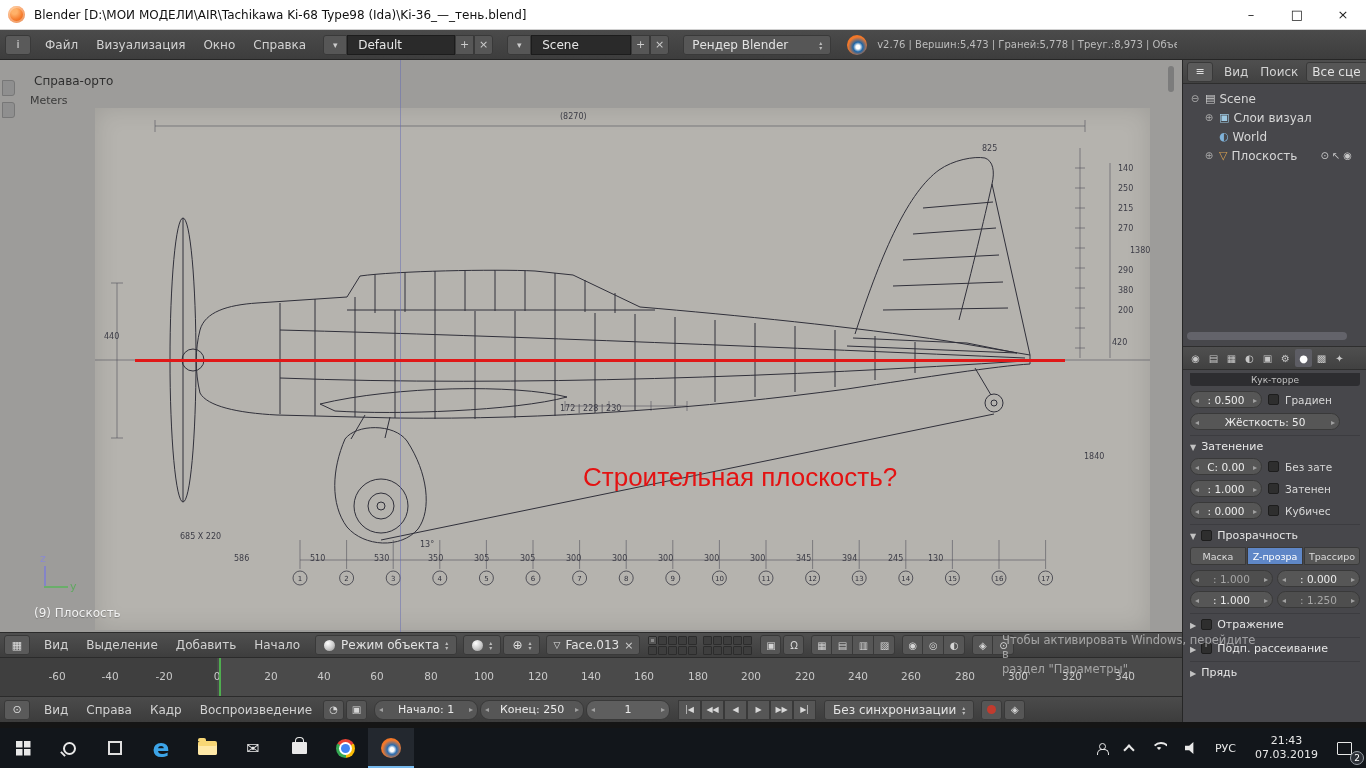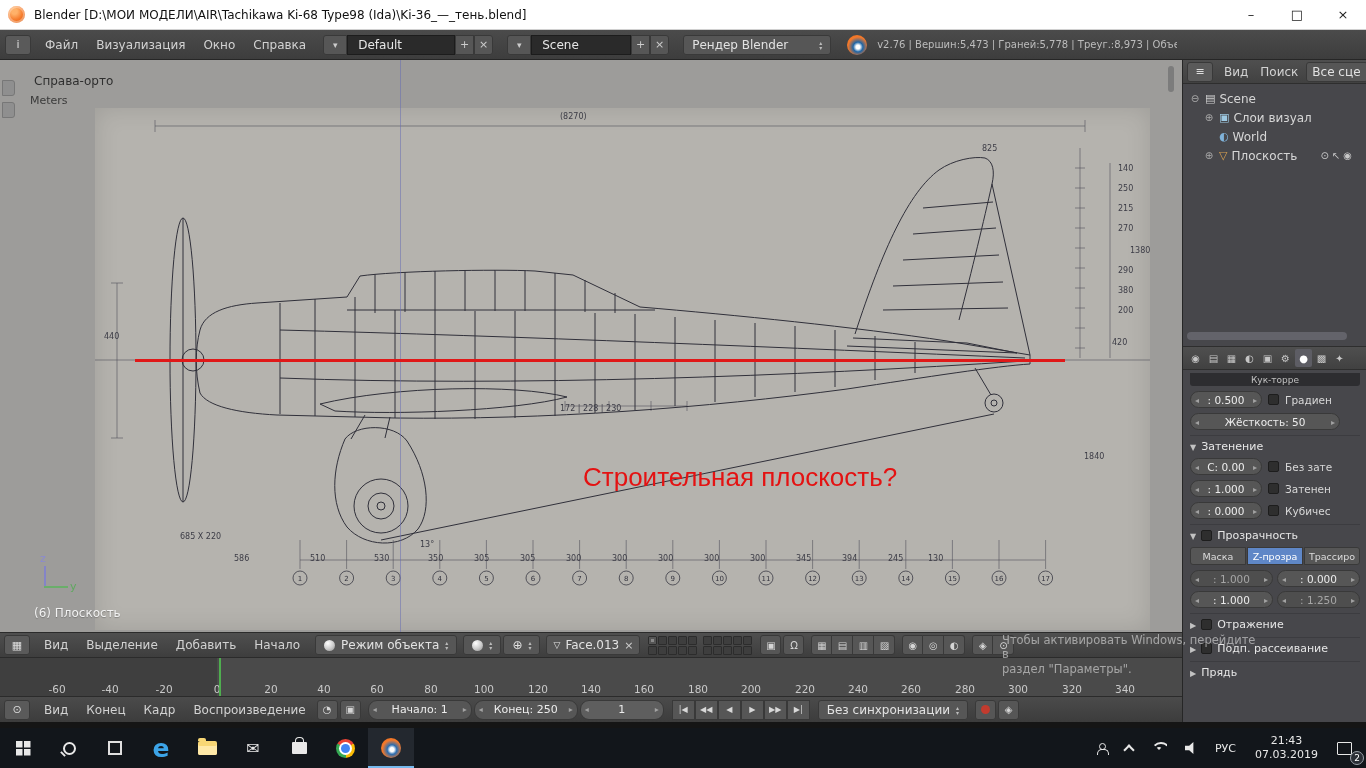--- a/index.html
+++ b/index.html
@@ -61,21 +61,21 @@
   .mode-ico,.shade-ico{width:11px;height:11px;border-radius:50%;background:radial-gradient(circle at 35% 30%,#fff,#c9c9c9 55%,#8a8a8a)}
   .layers{display:grid;grid-template-columns:repeat(5,9px);grid-auto-rows:9px;gap:1px;margin:0 2px}
   .layer-cell{background:#3e3e3e;border:1px solid #2c2c2c;border-radius:1px}
   .layer-cell.on{background:#8a8a8a;box-shadow:inset 0 0 0 2px #565656}
   .snap-field{display:flex;align-items:center;gap:5px;height:20px;background:#565656;border:1px solid #393939;border-radius:3px;padding:0 6px;color:#e2e2e2}
   .x-ico{color:#ccc;font-size:11px}
 
   
   #ruler{position:absolute;left:0;top:658px;width:1182px;height:38px;background:#4a4a4a;overflow:hidden}
   #ruler .before-zero{position:absolute;left:0;top:0;width:217px;height:38px;background:#3f3f3f}
-  .tick{position:absolute;bottom:1px;transform:translateX(-50%);color:#c9c9c9;font-size:10.5px}
+  .tick{position:absolute;bottom:14px;transform:translateX(-50%);color:#c9c9c9;font-size:10.5px}
   .cur-frame{position:absolute;left:219px;top:0;width:2px;height:38px;background:#4fae4f}
 
   
   #tl-header{position:absolute;left:0;top:696px;width:1182px;height:26px;background:linear-gradient(#4b4b4b,#3c3c3c);border-top:1px solid #2b2b2b;display:flex;align-items:center;padding:0 4px;gap:2px}
   .wnum{position:relative;height:20px;background:#565656;border:1px solid #393939;border-radius:9px;display:flex;align-items:center;justify-content:center;color:#ececec;font-size:11px;padding:0 14px;white-space:nowrap}
   .wnum::before{content:"◂";position:absolute;left:4px;top:4px;font-size:8px;color:#a2a2a2}
   .wnum::after{content:"▸";position:absolute;right:4px;top:4px;font-size:8px;color:#a2a2a2}
   .play-btn{width:23px;height:20px;background:#565656;border:1px solid #393939;display:flex;align-items:center;justify-content:center;color:#d8d8d8;font-size:8px}
   .rec-dot{width:9px;height:9px;border-radius:50%;background:#c23b2e}
 
@@ -308,21 +308,21 @@
   </div>
 
   <span><span class="bp-label" style="position: absolute; left: 560px; top: 52px;">(8270)</span><span class="bp-label" style="position: absolute; left: 982px; top: 84px;">825</span><span class="bp-label" style="position: absolute; left: 1118px; top: 104px;">140</span><span class="bp-label" style="position: absolute; left: 1118px; top: 124px;">250</span><span class="bp-label" style="position: absolute; left: 1118px; top: 144px;">215</span><span class="bp-label" style="position: absolute; left: 1118px; top: 164px;">270</span><span class="bp-label" style="position: absolute; left: 1130px; top: 186px;">1380</span><span class="bp-label" style="position: absolute; left: 1118px; top: 206px;">290</span><span class="bp-label" style="position: absolute; left: 1118px; top: 226px;">380</span><span class="bp-label" style="position: absolute; left: 1118px; top: 246px;">200</span><span class="bp-label" style="position: absolute; left: 1112px; top: 278px;">420</span><span class="bp-label" style="position: absolute; left: 1084px; top: 392px;">1840</span><span class="bp-label" style="position: absolute; left: 104px; top: 272px;">440</span><span class="bp-label" style="position: absolute; left: 180px; top: 472px;">685 X 220</span><span class="bp-label" style="position: absolute; left: 560px; top: 344px;">172 | 228 | 230</span><span class="bp-label" style="position: absolute; left: 420px; top: 480px;">13°</span><span class="bp-label" style="position: absolute; left: 234px; top: 494px;">586</span><span class="bp-label" style="position: absolute; left: 310px; top: 494px;">510</span><span class="bp-label" style="position: absolute; left: 374px; top: 494px;">530</span><span class="bp-label" style="position: absolute; left: 428px; top: 494px;">350</span><span class="bp-label" style="position: absolute; left: 474px; top: 494px;">305</span><span class="bp-label" style="position: absolute; left: 520px; top: 494px;">305</span><span class="bp-label" style="position: absolute; left: 566px; top: 494px;">300</span><span class="bp-label" style="position: absolute; left: 612px; top: 494px;">300</span><span class="bp-label" style="position: absolute; left: 658px; top: 494px;">300</span><span class="bp-label" style="position: absolute; left: 704px; top: 494px;">300</span><span class="bp-label" style="position: absolute; left: 750px; top: 494px;">300</span><span class="bp-label" style="position: absolute; left: 796px; top: 494px;">345</span><span class="bp-label" style="position: absolute; left: 842px; top: 494px;">394</span><span class="bp-label" style="position: absolute; left: 888px; top: 494px;">245</span><span class="bp-label" style="position: absolute; left: 928px; top: 494px;">130</span></span>
 
   <div class="vline-blue"></div>
   <div class="red-line"></div>
   <div class="annotation">Строительная плоскость?</div>
 
   <span class="view-label">Справа-орто</span>
   <span class="units-label">Meters</span>
-  <span class="object-label">(6) Плоскость</span>
+  <span class="object-label">(9) Плоскость</span>
 
   <div class="shelf-tab" style="top:20px"></div>
   <div class="shelf-tab" style="top:42px"></div>
   <div class="vscroll"></div>
 
   <div class="axis-gizmo">
     <span class="axis-z-line"></span>
       <span class="axis-y-line"></span>
     <span class="axis-z">z</span>
     <span class="axis-y">y</span>
@@ -404,21 +404,21 @@
 <div id="ruler">
   <div class="before-zero"></div>
   <span><span class="tick" style="position: absolute; left: 57px;">-60</span><span class="tick" style="position: absolute; left: 110px;">-40</span><span class="tick" style="position: absolute; left: 164px;">-20</span><span class="tick" style="position: absolute; left: 217px;">0</span><span class="tick" style="position: absolute; left: 271px;">20</span><span class="tick" style="position: absolute; left: 324px;">40</span><span class="tick" style="position: absolute; left: 377px;">60</span><span class="tick" style="position: absolute; left: 431px;">80</span><span class="tick" style="position: absolute; left: 484px;">100</span><span class="tick" style="position: absolute; left: 538px;">120</span><span class="tick" style="position: absolute; left: 591px;">140</span><span class="tick" style="position: absolute; left: 644px;">160</span><span class="tick" style="position: absolute; left: 698px;">180</span><span class="tick" style="position: absolute; left: 751px;">200</span><span class="tick" style="position: absolute; left: 805px;">220</span><span class="tick" style="position: absolute; left: 858px;">240</span><span class="tick" style="position: absolute; left: 911px;">260</span><span class="tick" style="position: absolute; left: 965px;">280</span><span class="tick" style="position: absolute; left: 1018px;">300</span><span class="tick" style="position: absolute; left: 1072px;">320</span><span class="tick" style="position: absolute; left: 1125px;">340</span></span>
   <div class="cur-frame"></div>
 </div>
 
 <div id="tl-header">
   <span class="ed-btn">⊙</span>
   <span style="display:flex">
       <span class="menu">Вид</span>
-      <span class="menu">Конец</span>
+      <span class="menu">Справа</span>
       <span class="menu">Кадр</span>
       <span class="menu">Воспроизведение</span>
     </span>
   <span class="btn-sq">◔</span>
   <span class="btn-sq">▣</span>
   <span class="wnum" style="min-width:104px;margin-left:5px">Начало: 1</span>
   <span class="wnum" style="min-width:104px">Конец: 250</span>
   <span class="wnum" style="min-width:84px;background:#5e5e5e">1</span>
   <span class="btn-group" style="margin-left:6px">
       <span class="play-btn">|◀</span>

